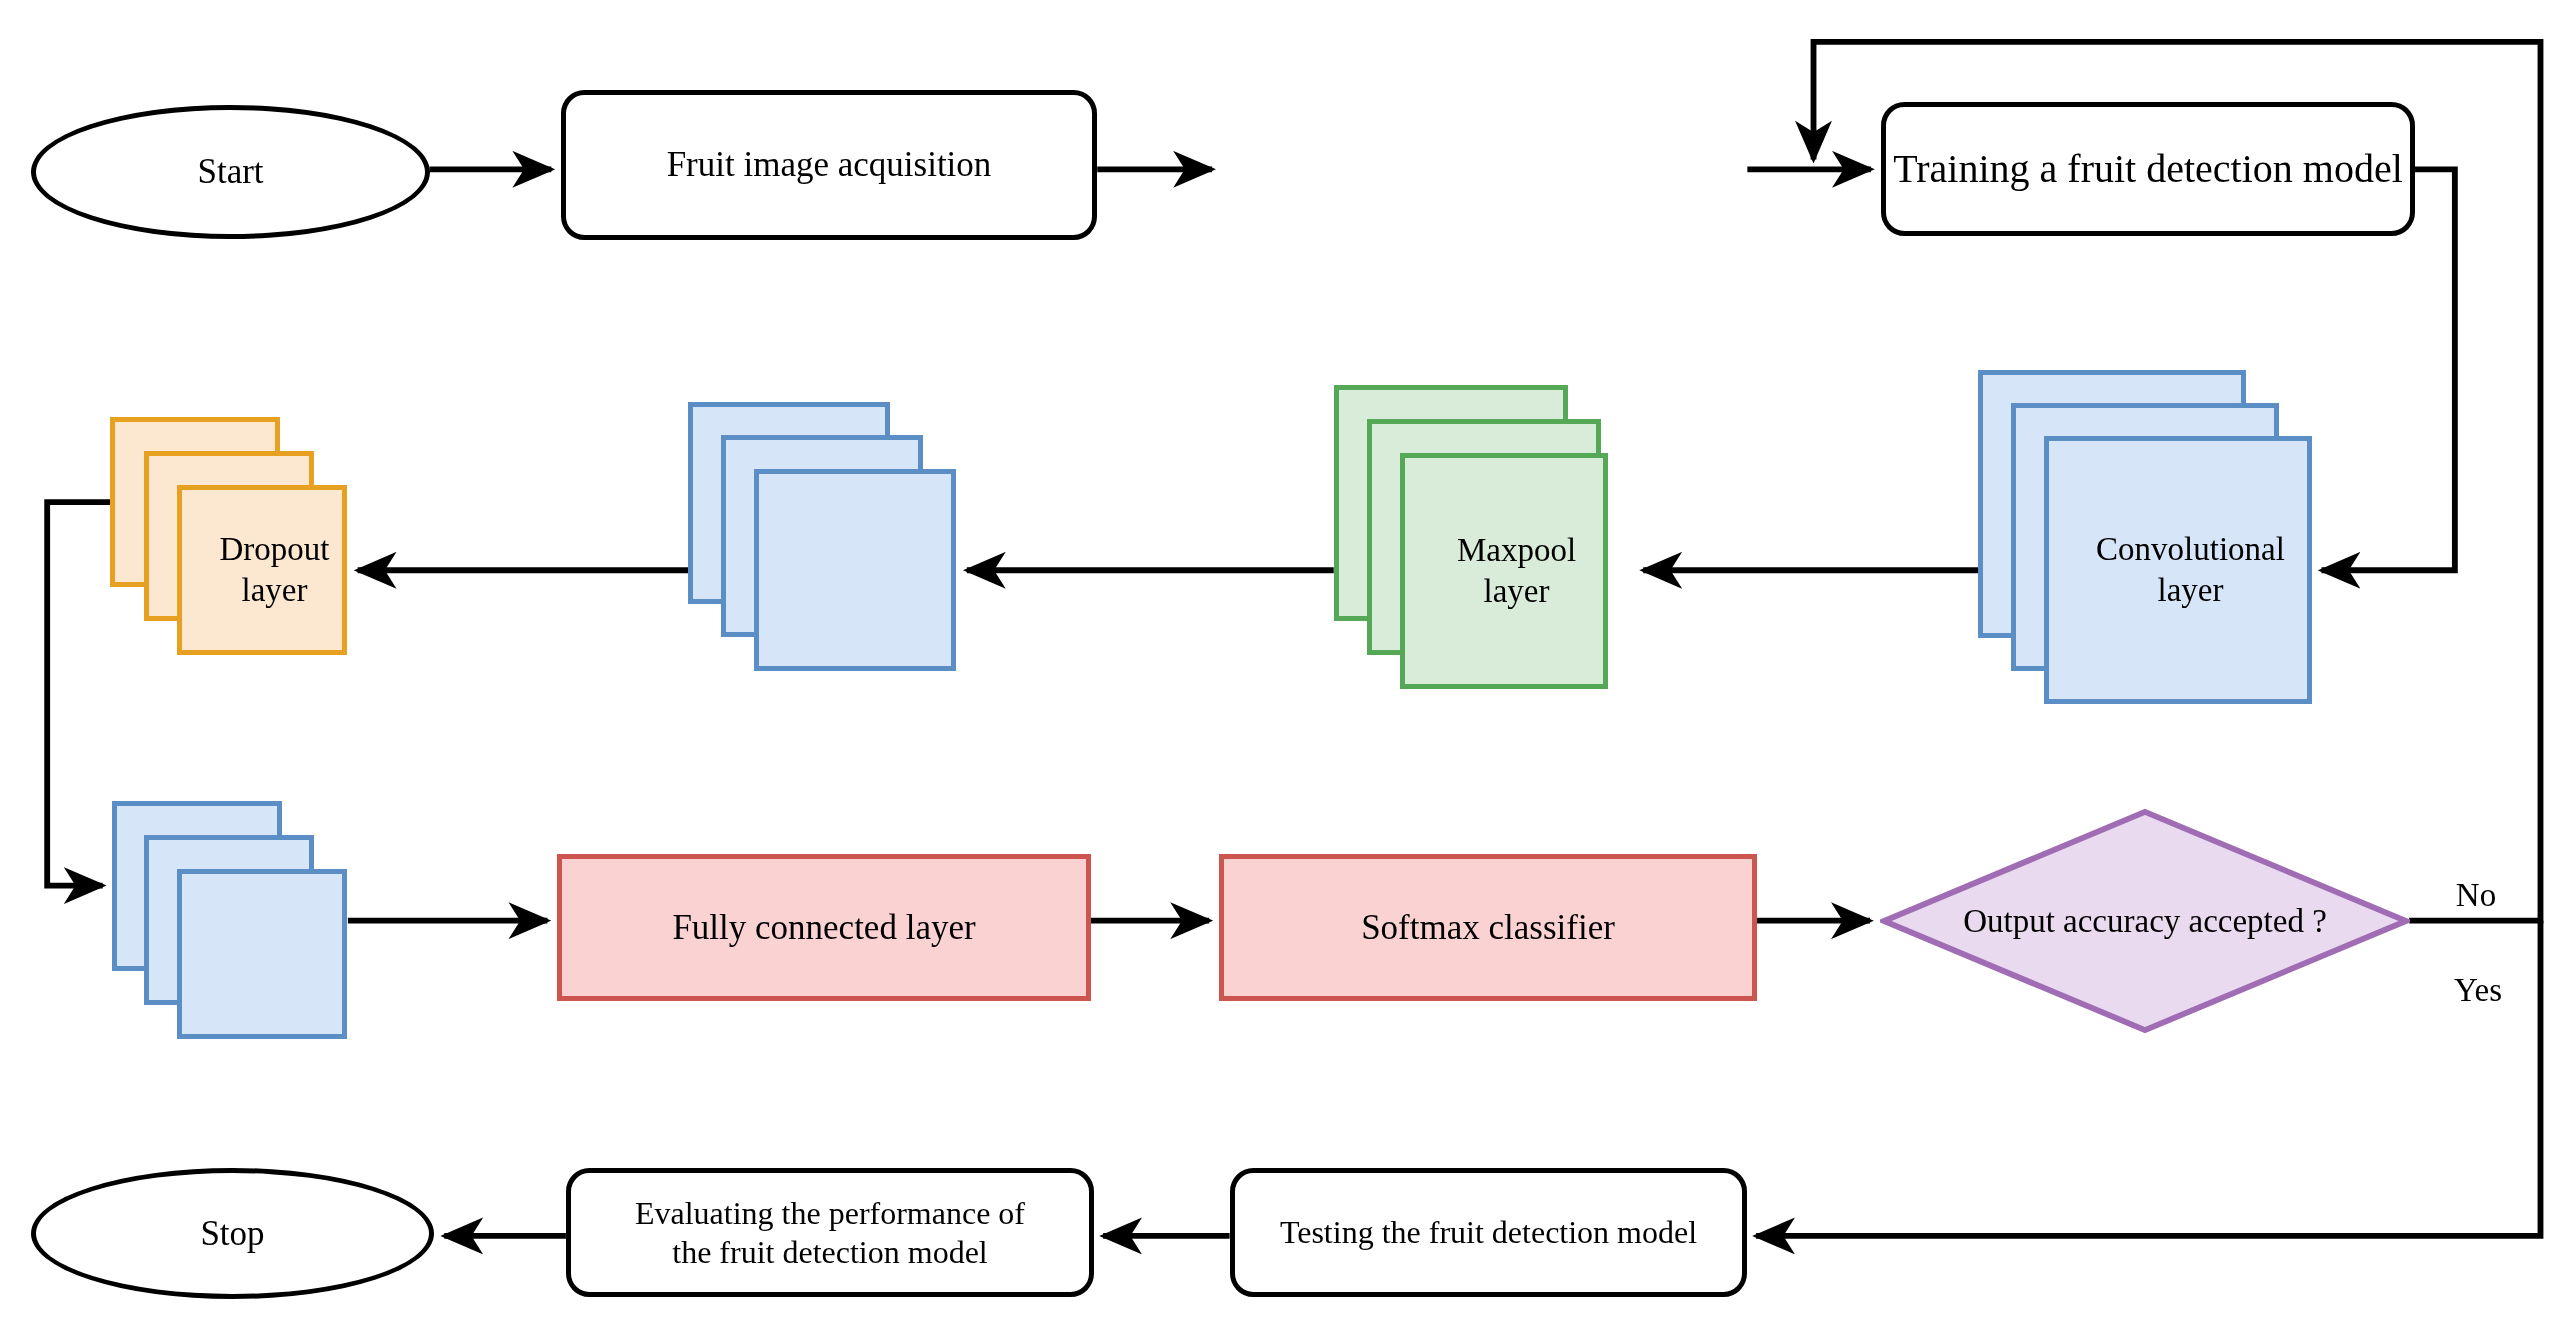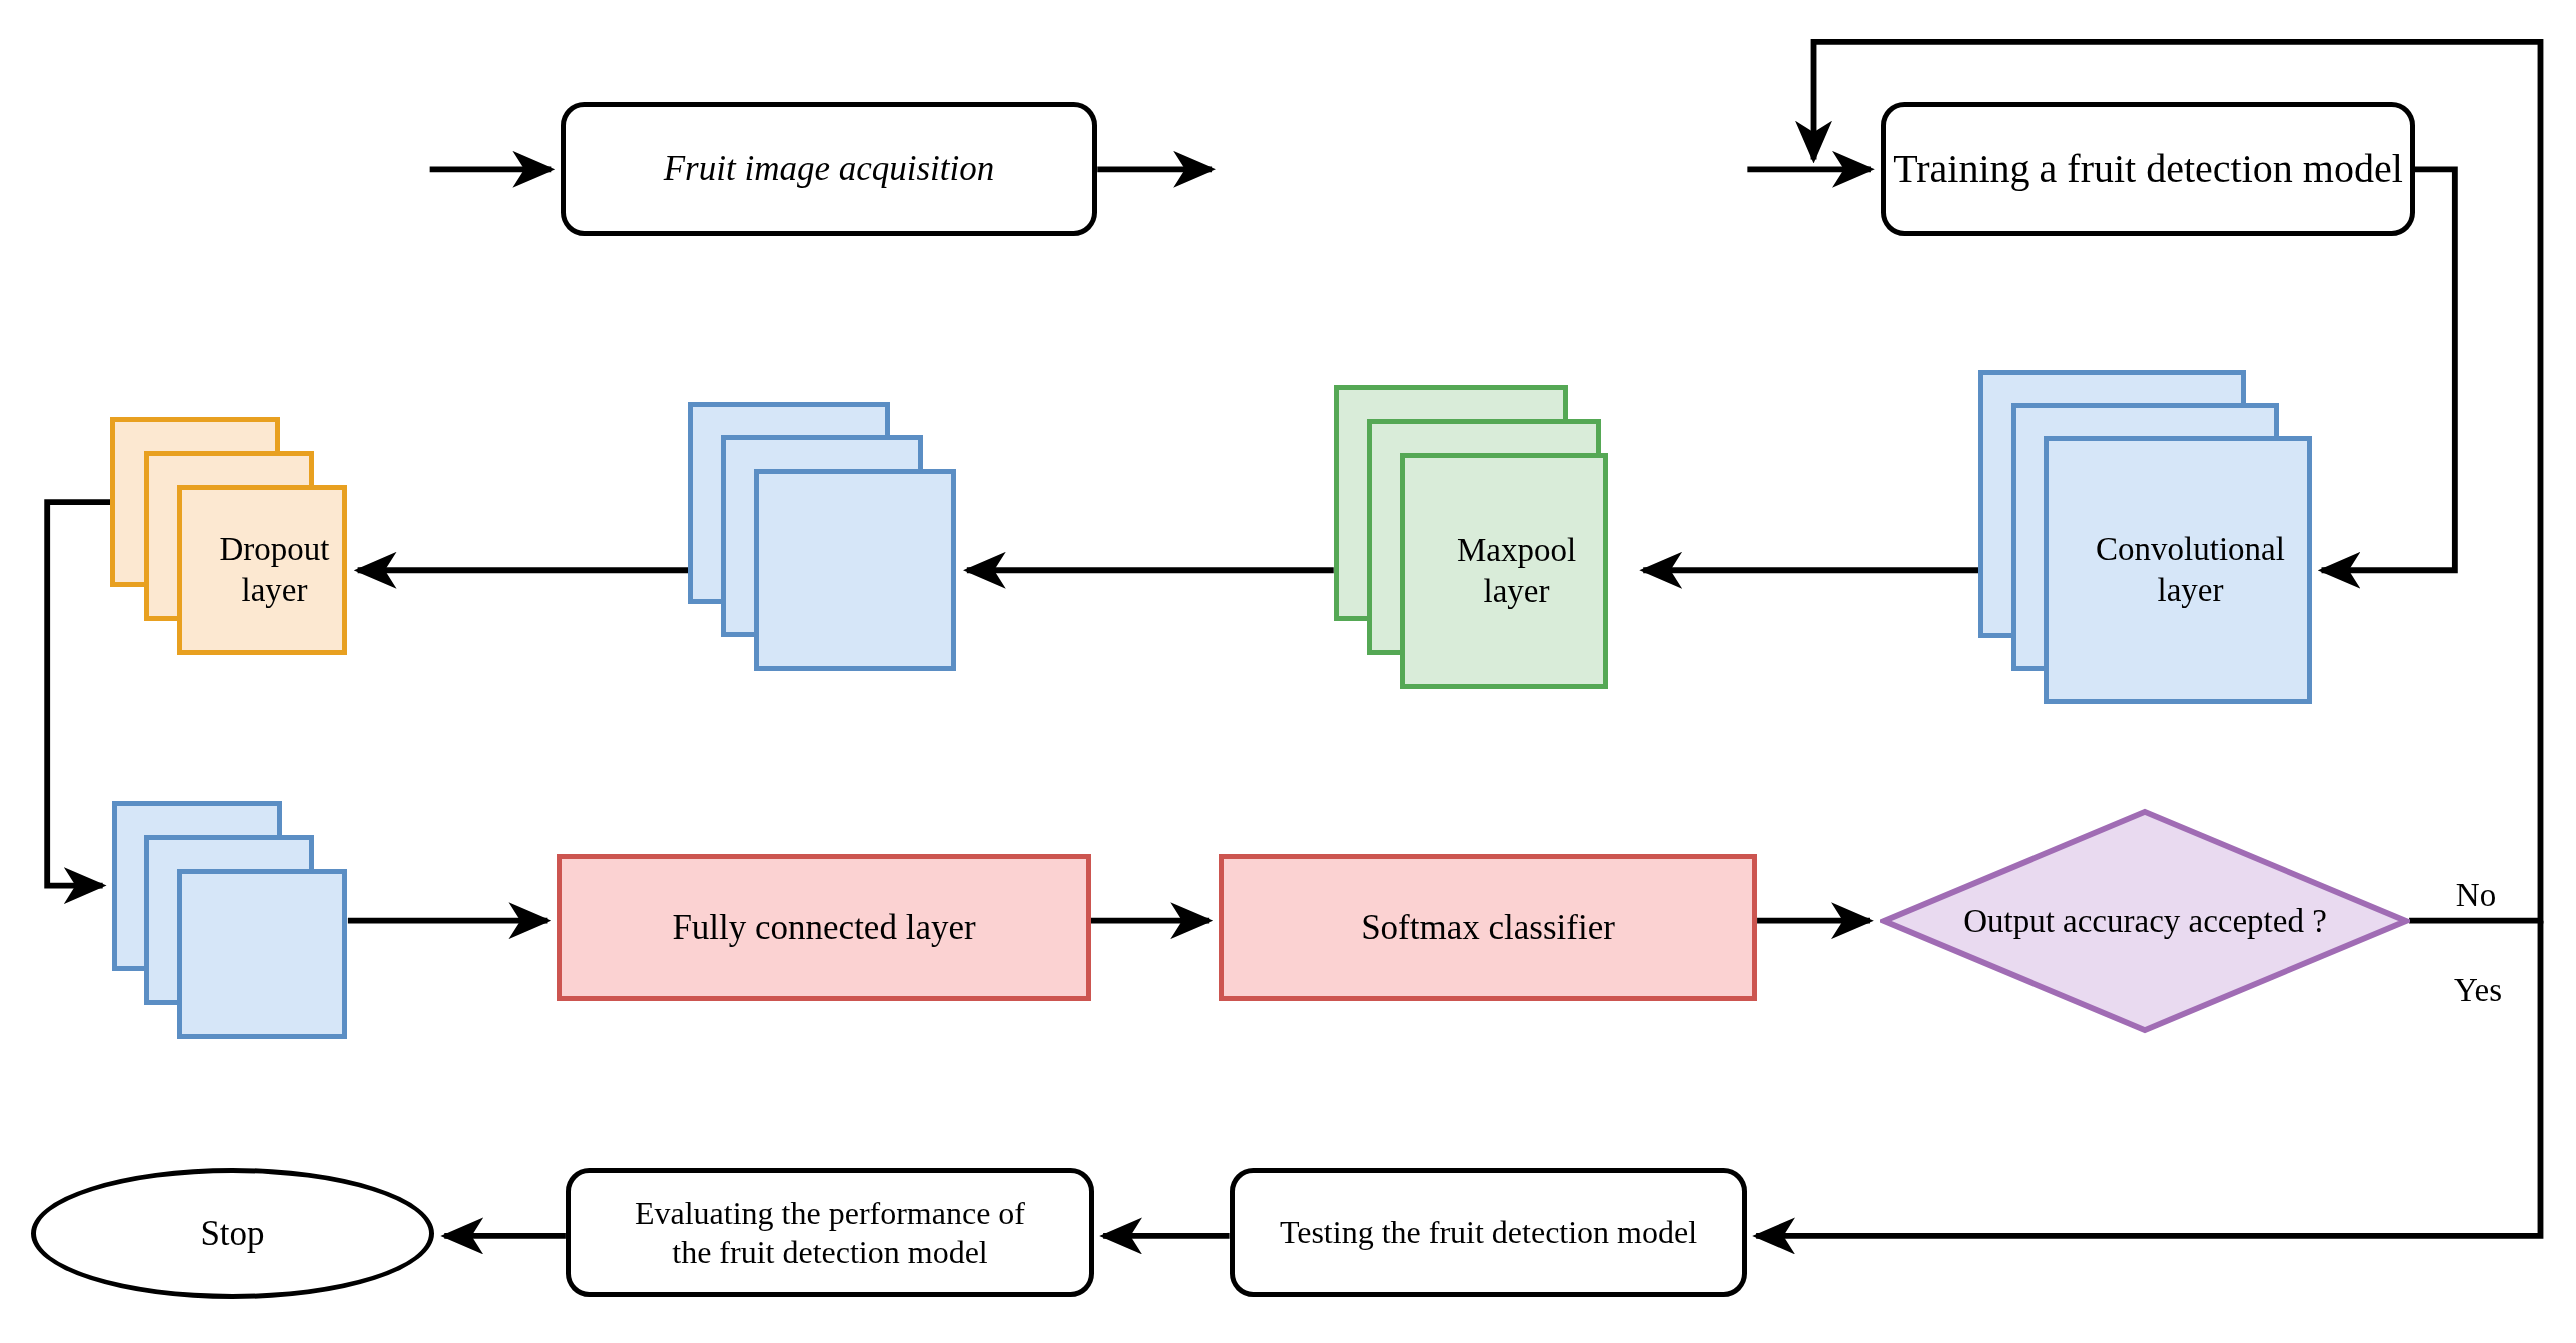--- a/index.html
+++ b/index.html
@@ -83,22 +83,25 @@
       <line x1="357" y1="946" x2="562" y2="946" marker-end="url(#ah)"></line>
       <line x1="1120" y1="946" x2="1242" y2="946" marker-end="url(#ah)"></line>
       <line x1="1805" y1="946" x2="1921" y2="946" marker-end="url(#ah)"></line>
 
       <polyline points="2610,946 2610,1270 1804,1270" marker-end="url(#ah)"></polyline>
       <line x1="1263" y1="1270" x2="1133" y2="1270" marker-end="url(#ah)"></line>
       <line x1="581" y1="1270" x2="456" y2="1270" marker-end="url(#ah)"></line>
     </g>
   </svg>
 
+  <div class="node terminator" style="left:31px;top:105px;width:399px;height:134px;">
+    <span>Start</span>
+  </div>
 
-  <div class="node process" style="left:561px;top:102px;width:536px;height:134px;font-style:italic;">
+  <div class="node process" style="left:561px;top:90px;width:536px;height:150px;">
     <span>Fruit image acquisition</span>
   </div>
 
 
   <div class="node process" style="left:1881px;top:102px;width:534px;height:134px;font-size:40px;">
     <span>Training a fruit detection model</span>
   </div>
 
   <div class="blue">
     <div class="stack-square" style="left:1978px;top:370px;width:268px;height:268px;"></div>

